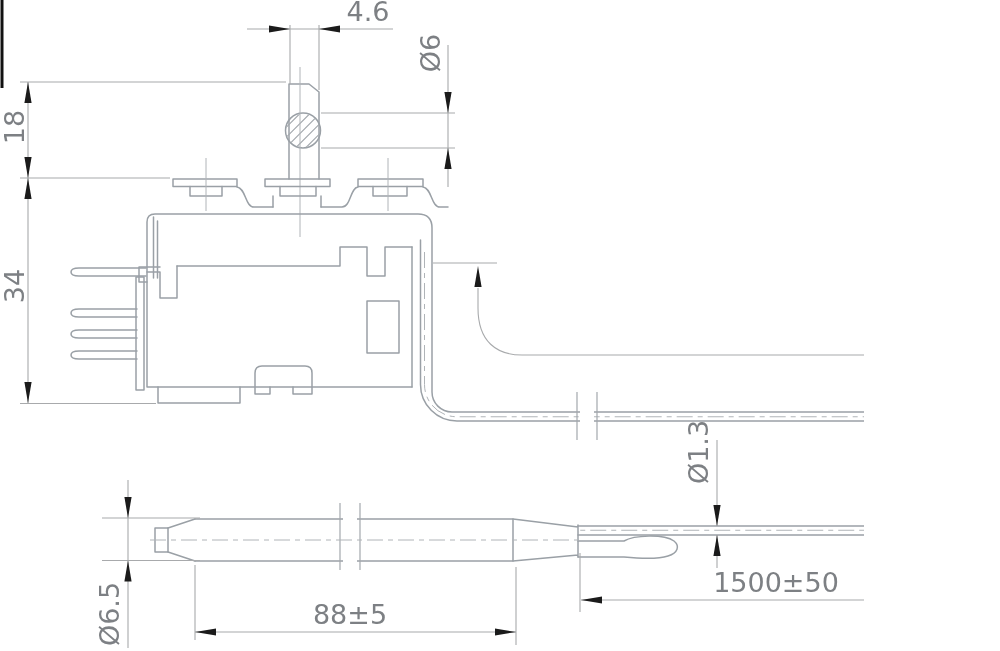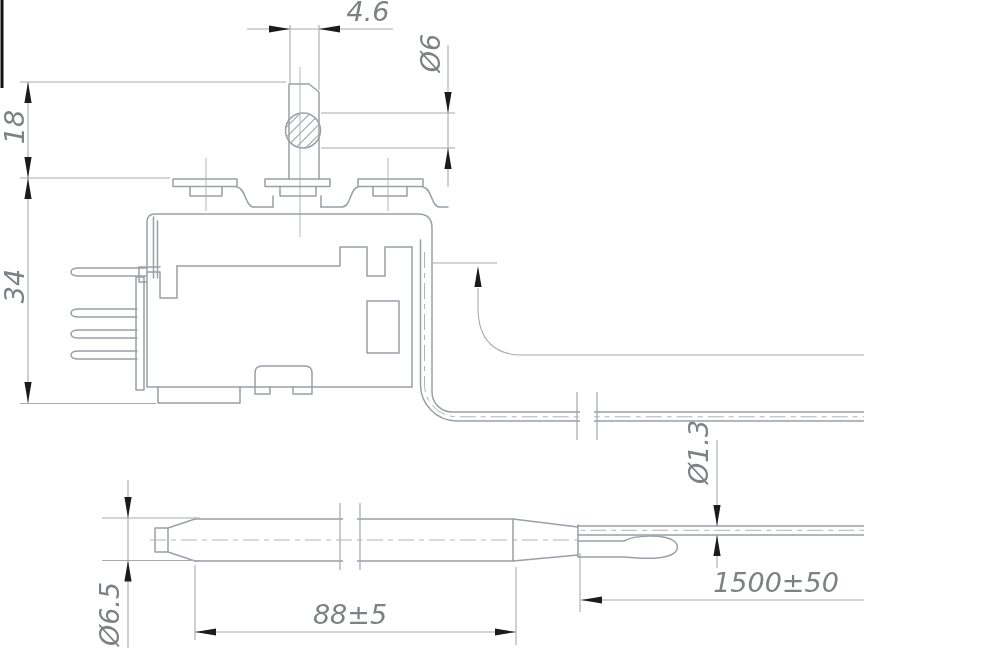--- a/index.html
+++ b/index.html
@@ -1,19 +1,18 @@
 <!DOCTYPE html>
 <html><head>
 <meta charset="utf-8">
 <style>
   html,body{margin:0;padding:0;background:#ffffff;}
   #stage{
     position:relative;width:864px;height:651px;background:#ffffff;overflow:hidden;
     font-family:"DejaVu Sans", sans-serif;
-    font-style:italic;
   }
   svg{display:block}
   .part{stroke:#9aa0a6;stroke-width:1.5;fill:none;stroke-linecap:round;stroke-linejoin:round;}
   .part-thin{stroke:#a3a8ad;stroke-width:1.2;fill:none;}
   .center{stroke:#b0b4b8;stroke-width:1;fill:none;stroke-dasharray:16 5 5 5;}
   .center-solid{stroke:#b0b4b8;stroke-width:1;fill:none;}
   .dim{stroke:#a8aaac;stroke-width:1.1;fill:none;}
   .arrow{fill:#1b1b1b;stroke:none;}
   .dimtext{fill:#7d8084;font-size:27px;font-family:"DejaVu Sans", sans-serif;}
   .mask{fill:#ffffff;stroke:none;}

